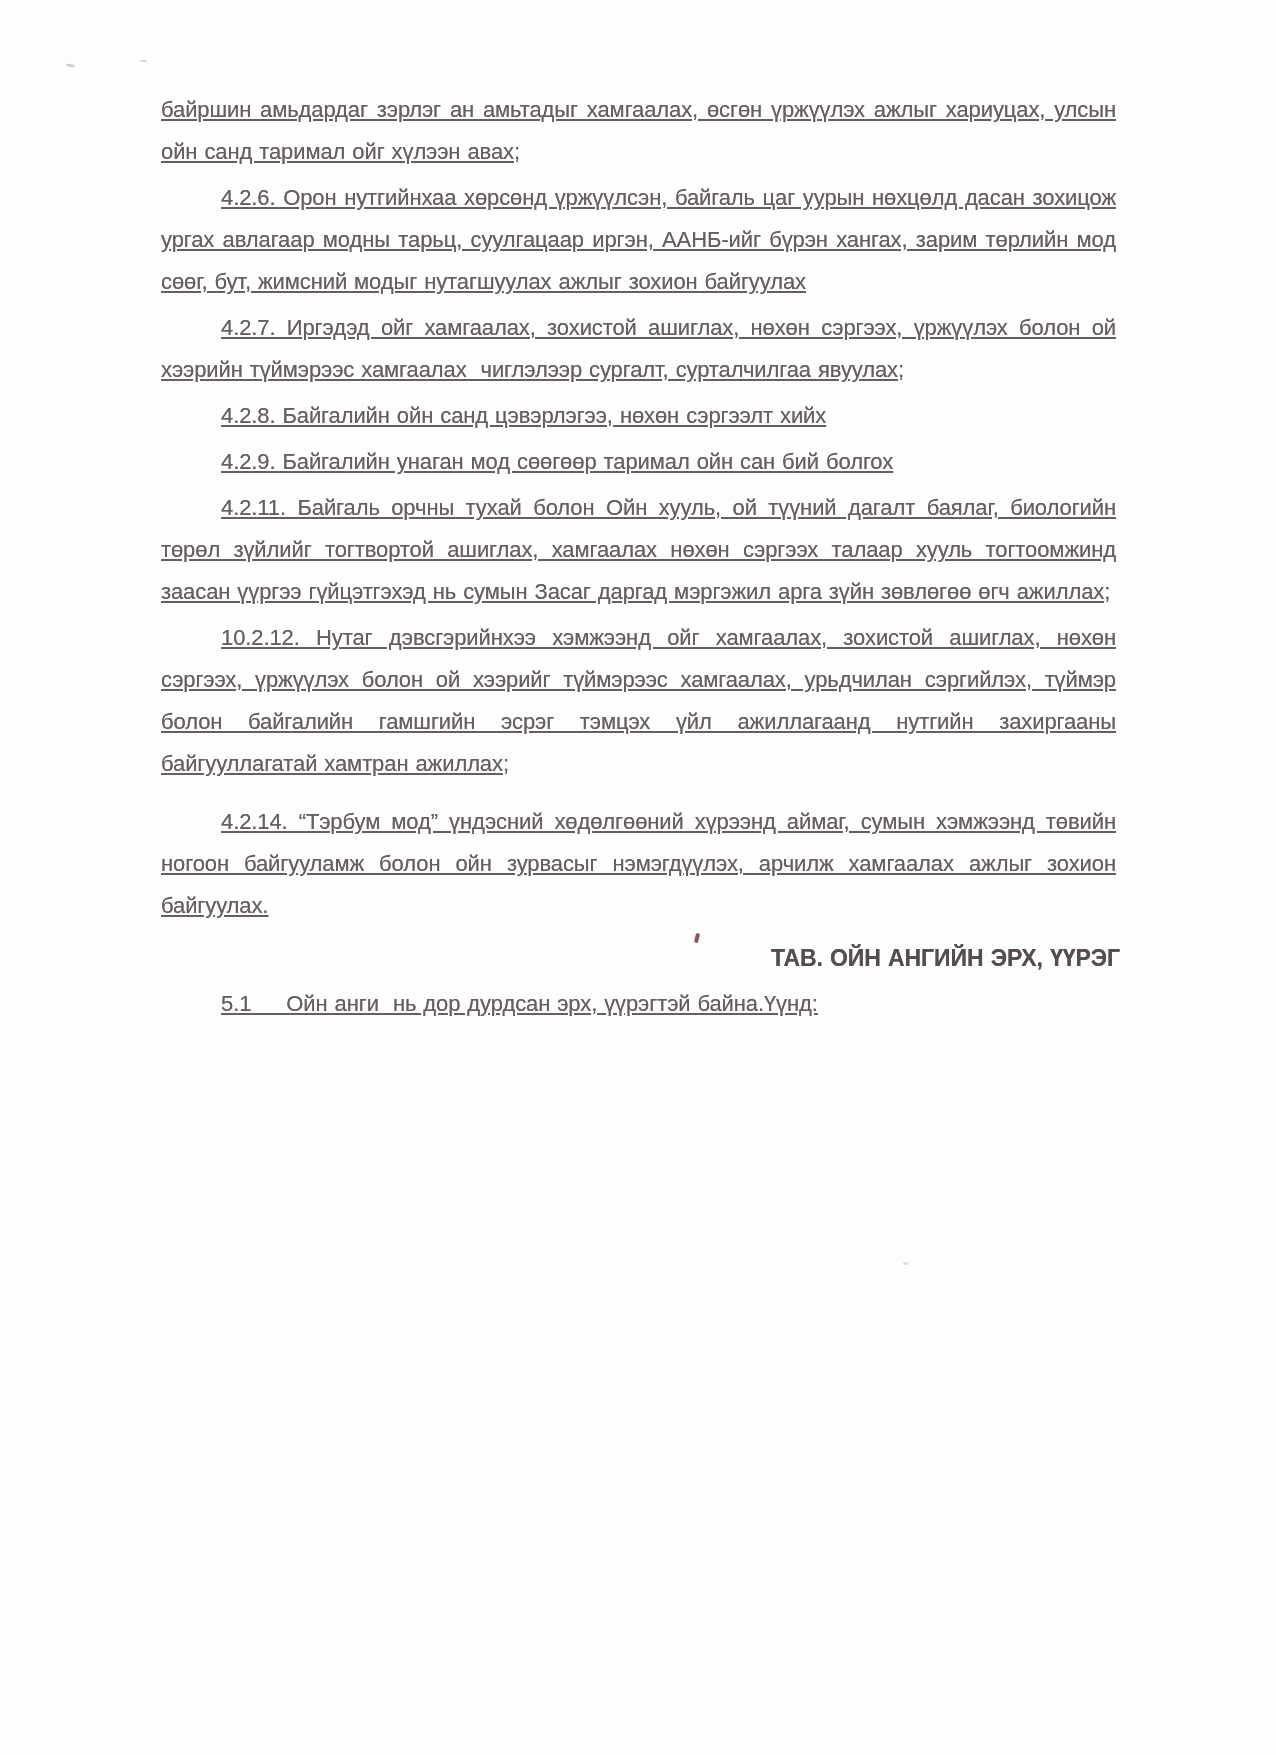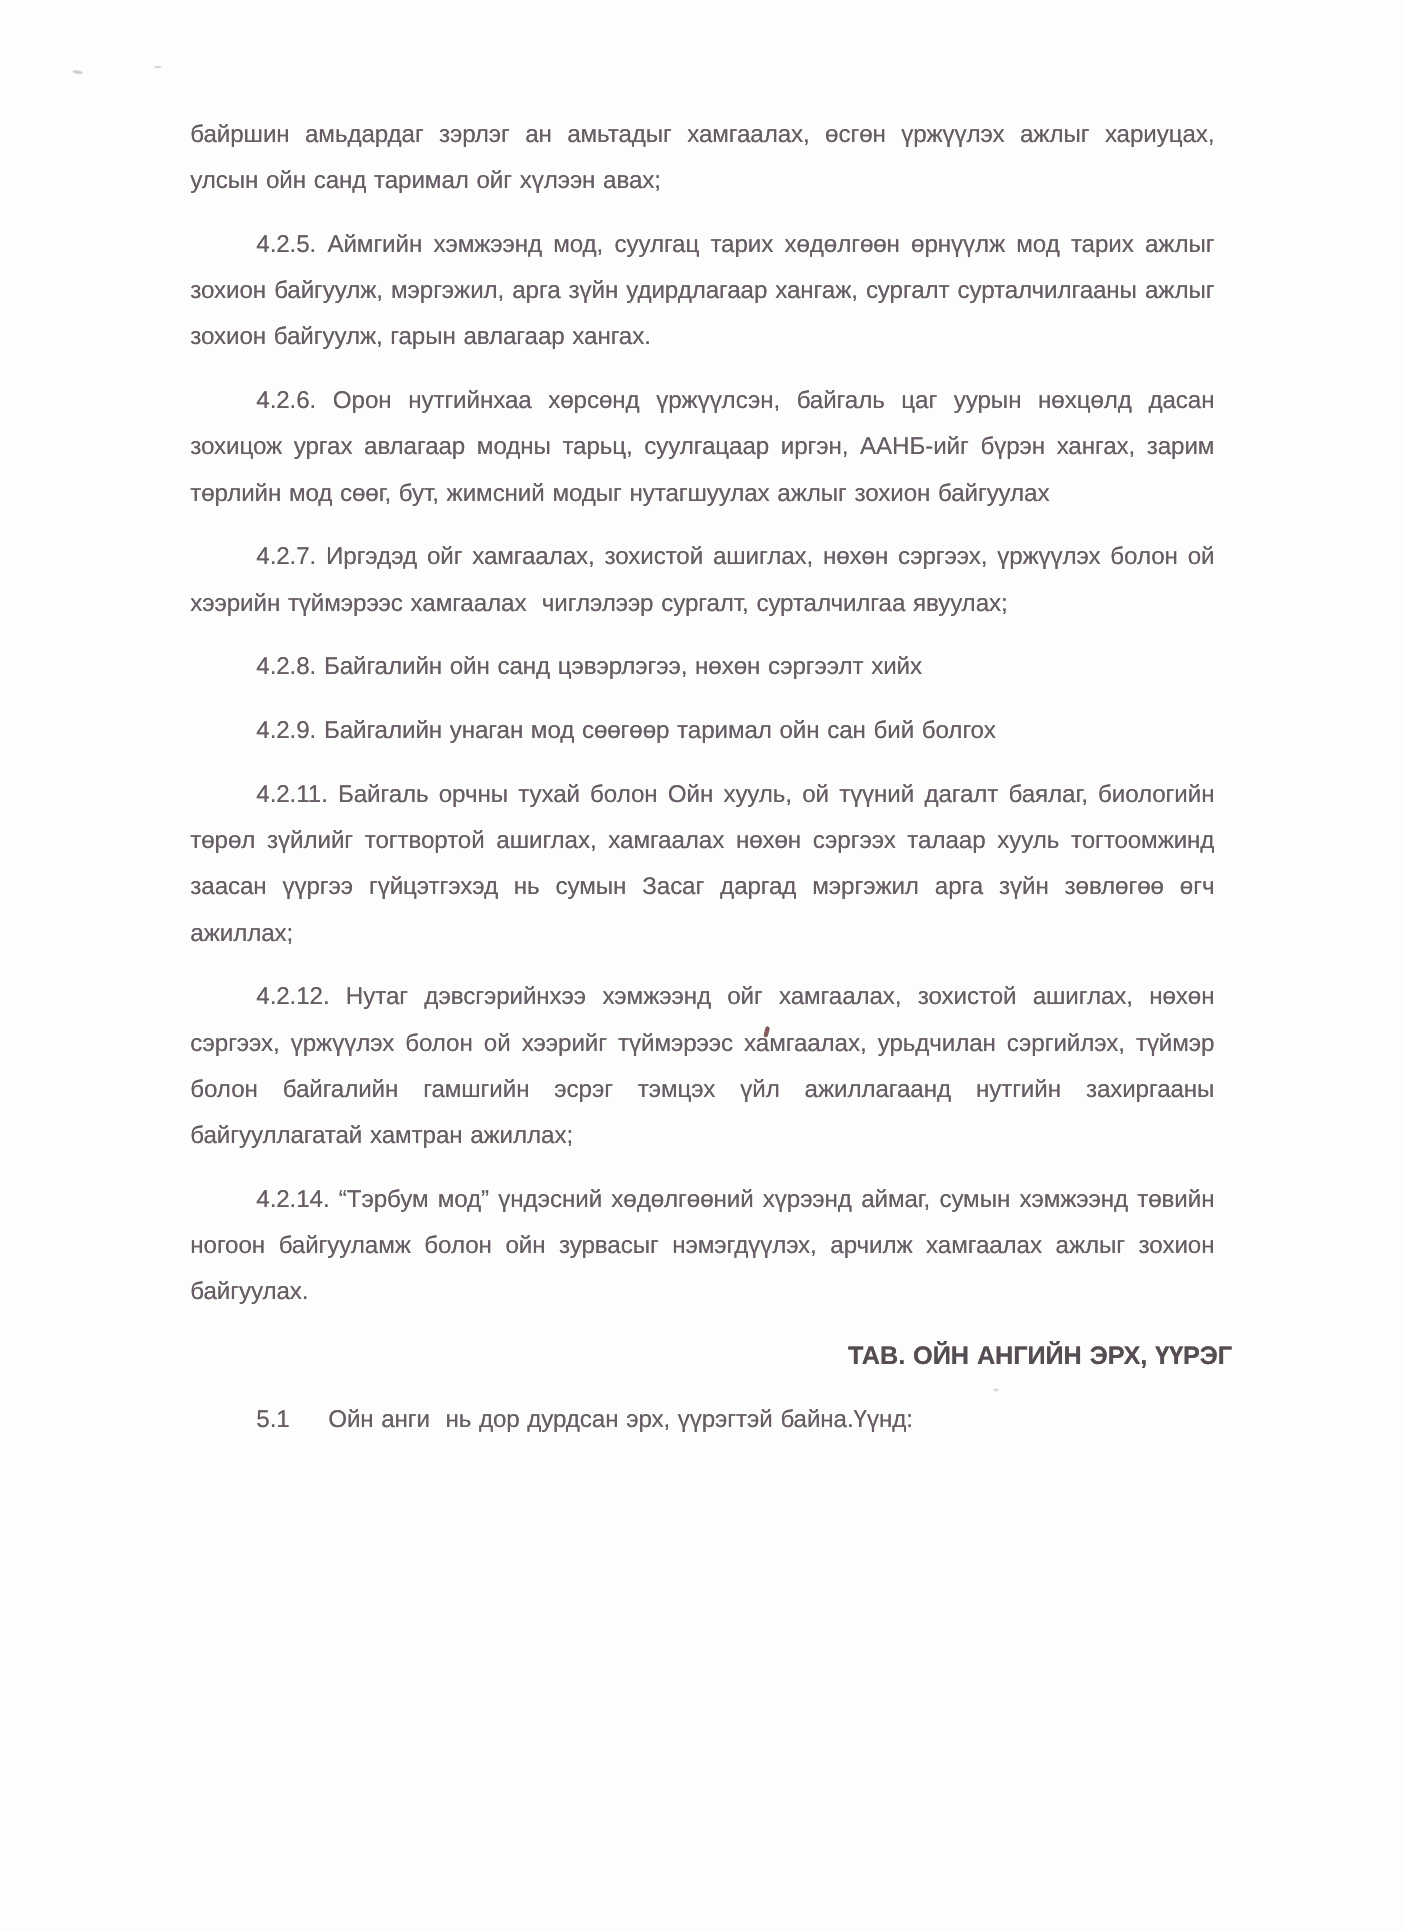--- a/index.html
+++ b/index.html
@@ -23,22 +23,23 @@
     width: 963px;
     color: #675d66;
     font-size: 22px;
     line-height: 42px;
     text-align: justify;
     letter-spacing: -0.1px;
     word-spacing: 1px;
     text-shadow: 0 0 0.6px rgba(103, 93, 102, 0.75);
   }
   .content p {
-    margin: 16px;
+    margin: 4px;
     text-indent: 60px;
+    text-decoration: underline;
   }
   .content p.no-indent { text-indent: 0; }
   .content p.space-before { margin-top: 16px; }
   .content h2 {
     margin: 10px 0 2px 0;
     text-align: right;
     text-indent: 0;
     font-size: 23px;
     font-weight: bold;
     color: #554c54;
@@ -67,27 +68,26 @@
 </head>
 <body>
 
 <div class="page">
 
   <div class="speck s1"></div>
   <div class="speck s2"></div>
 
   <div class="content">
     <p class="no-indent">байршин амьдардаг зэрлэг ан амьтадыг хамгаалах, өсгөн үржүүлэх ажлыг хариуцах, улсын ойн санд таримал ойг хүлээн авах;</p>
-    <p>4.2.5. Аймгийн хэмжээнд мод, суулгац тарих хөдөлгөөн өрнүүлж мод тарих ажлыг зохион байгуулж, мэргэжил, арга зүйн удирдлагаар хангаж, сургалт сурталчилгааны ажлыг зохион байгуулж, гарын авлагаар хангах.</p>
     <p>4.2.6. Орон нутгийнхаа хөрсөнд үржүүлсэн, байгаль цаг уурын нөхцөлд дасан зохицож ургах авлагаар модны тарьц, суулгацаар иргэн, ААНБ-ийг бүрэн хангах, зарим төрлийн мод сөөг, бут, жимсний модыг нутагшуулах ажлыг зохион байгуулах</p>
     <p>4.2.7. Иргэдэд ойг хамгаалах, зохистой ашиглах, нөхөн сэргээх, үржүүлэх болон ой хээрийн түймэрээс хамгаалах&nbsp; чиглэлээр сургалт, сурталчилгаа явуулах;</p>
     <p>4.2.8. Байгалийн ойн санд цэвэрлэгээ, нөхөн сэргээлт хийх</p>
     <p>4.2.9. Байгалийн унаган мод сөөгөөр таримал ойн сан бий болгох</p>
     <p>4.2.11. Байгаль орчны тухай болон Ойн хууль, ой түүний дагалт баялаг, биологийн төрөл зүйлийг тогтвортой ашиглах, хамгаалах нөхөн сэргээх талаар хууль тогтоомжинд заасан үүргээ гүйцэтгэхэд нь сумын Засаг даргад мэргэжил арга зүйн зөвлөгөө өгч ажиллах;</p>
-    <p>4.2.12. Нутаг дэвсгэрийнхээ хэмжээнд ойг хамгаалах, зохистой ашиглах, нөхөн сэргээх, үржүүлэх болон ой хээрийг түймэрээс хамгаалах, урьдчилан сэргийлэх, түймэр болон байгалийн гамшгийн эсрэг тэмцэх үйл ажиллагаанд нутгийн захиргааны байгууллагатай хамтран ажиллах;</p>
+    <p>10.2.12. Нутаг дэвсгэрийнхээ хэмжээнд ойг хамгаалах, зохистой ашиглах, нөхөн сэргээх, үржүүлэх болон ой хээрийг түймэрээс хамгаалах, урьдчилан сэргийлэх, түймэр болон байгалийн гамшгийн эсрэг тэмцэх үйл ажиллагаанд нутгийн захиргааны байгууллагатай хамтран ажиллах;</p>
     <p class="space-before">4.2.14. “Тэрбум мод” үндэсний хөдөлгөөний хүрээнд аймаг, сумын хэмжээнд төвийн ногоон байгууламж болон ойн зурвасыг нэмэгдүүлэх, арчилж хамгаалах ажлыг зохион байгуулах.</p>
     <h2>ТАВ. ОЙН АНГИЙН ЭРХ, ҮҮРЭГ</h2>
     <p>5.1&nbsp;&nbsp;&nbsp;&nbsp; Ойн анги&nbsp; нь дор дурдсан эрх, үүрэгтэй байна.Үүнд:</p>
   </div>
 
   <div class="tickmark"></div>
   <div class="speck s3"></div>
 
 </div>
 

